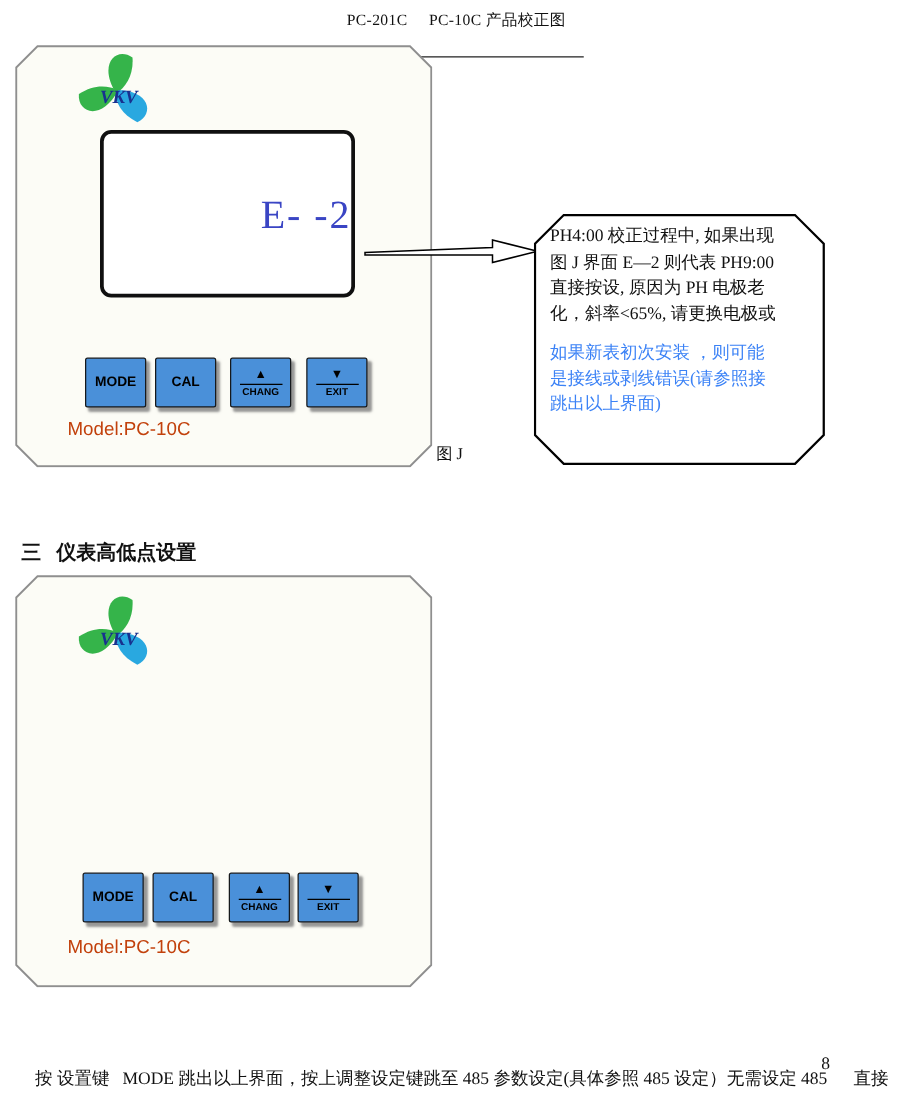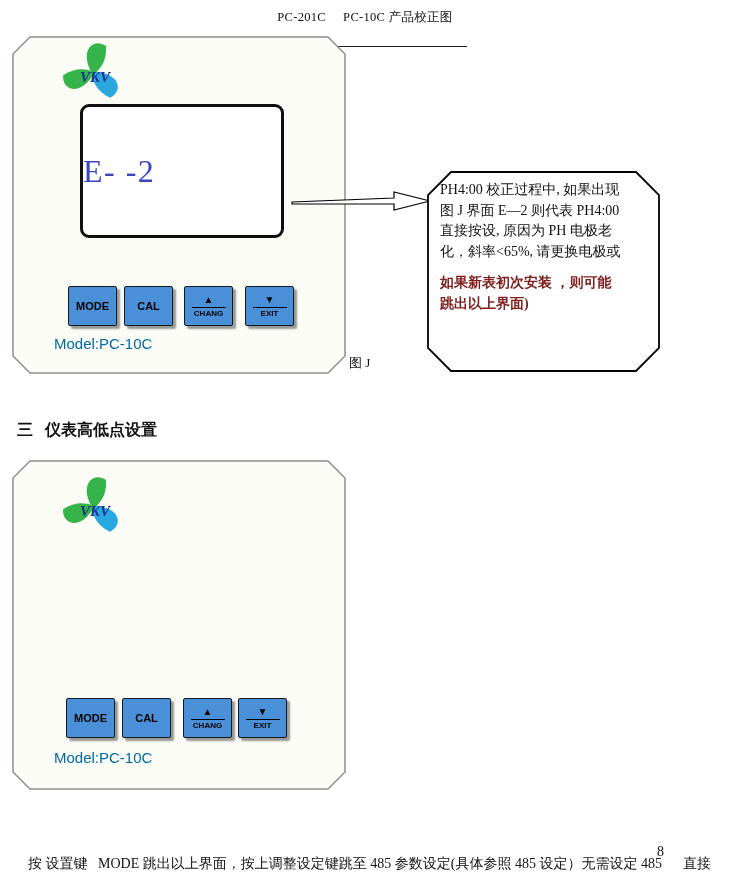--- a/index.html
+++ b/index.html
@@ -12,55 +12,55 @@
   .panel{position:absolute;text-decoration:underline;}
   .panel1{left:12px;top:36px;width:334px;height:338px;}
   .panel2{left:12px;top:460px;width:334px;height:330px;}
   .panel-outline{position:absolute;left:0;top:0;}
 
   .logo{position:absolute;left:44px;width:78px;height:70px;}
   .panel1 .logo{top:4px;}
   .panel2 .logo{top:14px;}
   .logo-text{font-family:"Liberation Serif",serif;font-style:italic;font-weight:bold;font-size:15px;fill:#18318f;}
 
-  .display{position:absolute;background:#fff;border:3px solid #101010;border-radius:9px;display:flex;align-items:center;justify-content:flex-start;}
+  .display{position:absolute;background:#fff;border:3px solid #101010;border-radius:9px;display:flex;align-items:center;justify-content:flex-end;}
   .panel1 .display{left:68px;top:68px;width:198px;height:128px;}
   .panel2 .display{left:68px;top:73px;width:192px;height:112px;}
   .display-text{color:#3a45c4;letter-spacing:1.5px;}
   .panel1 .display-text{font-size:32px;}
   .panel2 .display-text{font-size:30px;}
 
   .btn{position:absolute;width:47px;height:38px;background:#4a90d9;border:1px solid #16191c;border-radius:2px;
        box-shadow:3px 3px 2px rgba(125,125,125,.8);display:flex;flex-direction:column;align-items:center;justify-content:center;
        font-family:"Liberation Sans","DejaVu Sans",sans-serif;}
   .panel1 .btn{top:250px;}
   .panel2 .btn{top:238px;}
   .p1-b1{left:56px}.p1-b2{left:112px}.p1-b3{left:172px}.p1-b4{left:233px}
   .p2-b1{left:54px}.p2-b2{left:110px}.p2-b3{left:171px}.p2-b4{left:226px}
   .btn-label{font-size:11px;font-weight:bold;color:#000;line-height:1;}
   .btn-label.small{font-size:8px;}
   .tri{font-size:10px;line-height:10px;color:#000;}
   .btn-divider{display:block;width:34px;border-top:1.3px solid #000;margin:2px 0;}
 
-  .model{position:absolute;font-family:"Liberation Sans","DejaVu Sans",sans-serif;font-size:15px;color:#0369a1;}
+  .model{position:absolute;font-family:"Liberation Sans","DejaVu Sans",sans-serif;font-size:15px;color:#c2410c;}
   .panel1 .model{left:42px;top:299px;}
   .panel2 .model{left:42px;top:289px;}
 
   .fig-label{position:absolute;left:349px;top:354px;font-size:13px;}
 
   .arrow-svg{position:absolute;left:290px;top:188px;}
 
   .callout{position:absolute;left:427px;top:171px;width:233px;height:201px;}
   .callout-outline{position:absolute;left:0;top:0;}
   .callout-text{position:absolute;left:13px;top:9px;right:9px;}
   .cline{font-size:14px;line-height:20.5px;white-space:pre;}
   .callout-red{margin-top:11px;}
-  .callout-red .cline{color:#7f1d1d;font-weight:bold;}
+  .callout-red .cline{color:#3b82f6;font-weight:normal;}
 
-  .section-heading{position:absolute;left:17px;top:420px;font-size:16px;font-weight:bold;white-space:pre;}
+  .section-heading{position:absolute;left:17px;top:432px;font-size:16px;font-weight:bold;white-space:pre;}
 
   .footer{position:absolute;left:14px;top:806px;width:704px;font-size:14px;line-height:23px;white-space:pre-wrap;}
   .page-number{position:absolute;left:657px;top:844px;font-size:14px;}
 </style>
 </head>
 <body>
 
 <div class="page">
 
   <div class="header-wrap">
@@ -108,26 +108,27 @@
     <polygon points="2,14 104,10 104,4 140,13 104,22 104,16 2,16" fill="#ffffff" stroke="#000000" stroke-width="1.2"></polygon>
   </svg>
 
   <div class="callout">
     <svg class="callout-outline" width="233" height="201" viewBox="0 0 233 201">
       <polygon points="24,1 209,1 232,24 232,177 209,200 24,200 1,177 1,24" fill="#ffffff" stroke="#000000" stroke-width="1.8"></polygon>
     </svg>
     <div class="callout-text">
       <div class="callout-black">
         <div class="cline">PH4:00 校正过程中, 如果出现</div>
-        <div class="cline">图 J 界面 E—2 则代表 PH4:00</div>
+        <div class="cline">图 J 界面 E—2 则代表 PH9:00</div>
         <div class="cline">直接按设, 原因为 PH 电极老</div>
         <div class="cline">化，斜率&lt;65%, 请更换电极或</div>
       </div>
       <div class="callout-red">
         <div class="cline">如果新表初次安装 ，则可能</div>
+        <div class="cline">是接线或剥线错误(请参照接</div>
         <div class="cline">跳出以上界面)</div>
       </div>
     </div>
   </div>
 
   <div class="section-heading">三   仪表高低点设置</div>
 
   <div class="panel panel2">
     <svg class="panel-outline" width="334" height="330" viewBox="0 0 334 330">
       <polygon points="18,1 316,1 333,18 333,312 316,329 18,329 1,312 1,18" fill="#fcfcf6" stroke="#8f8f8f" stroke-width="1.5"></polygon>

